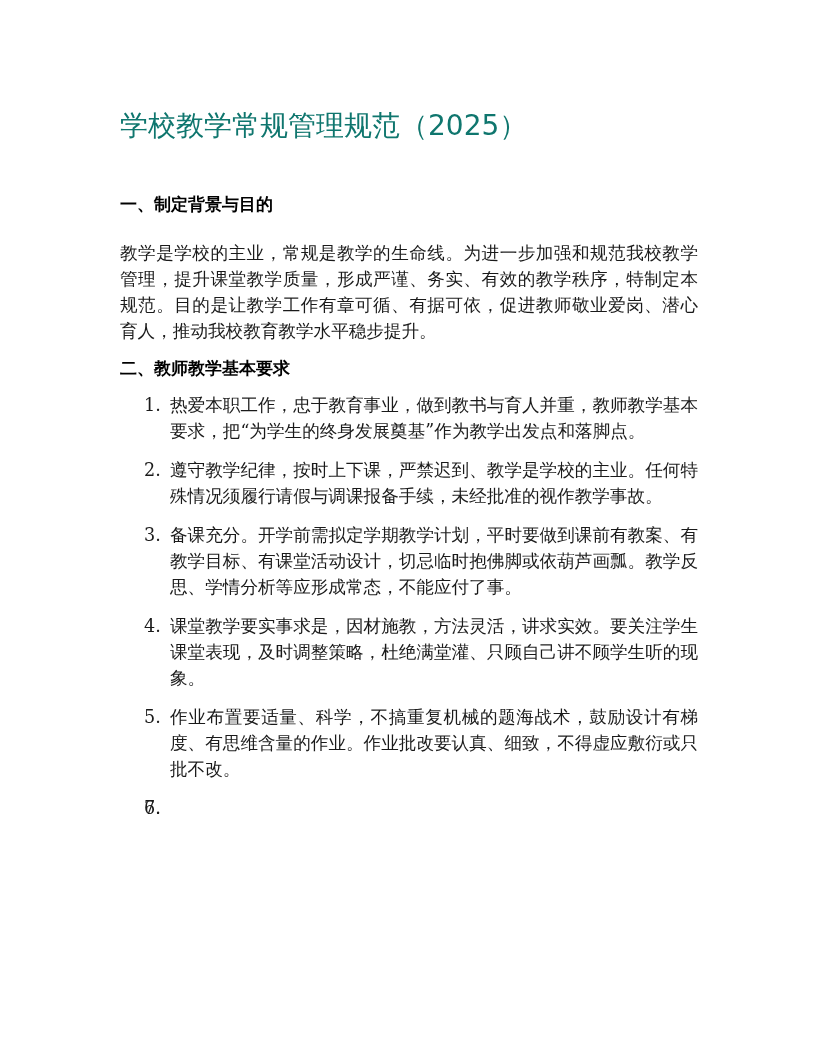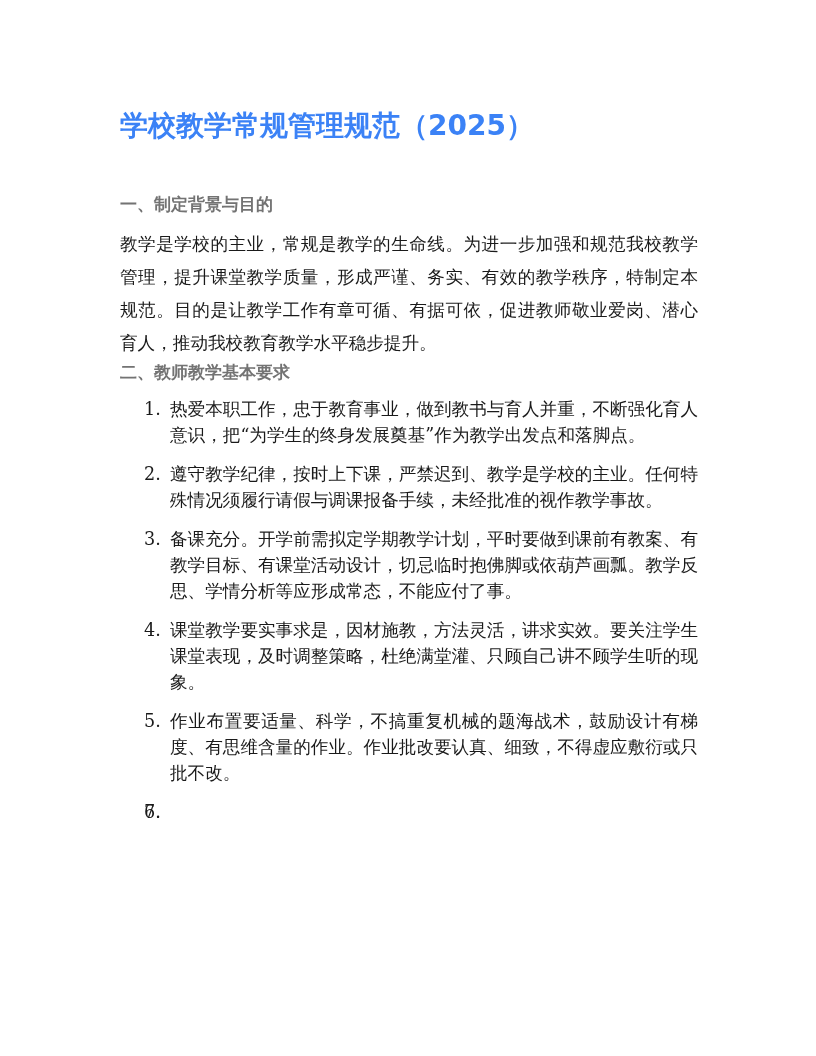--- a/index.html
+++ b/index.html
@@ -3,47 +3,47 @@
 <meta charset="utf-8">
 <style>
   html, body { margin: 0; padding: 0; background: #ffffff; }
   body {
     width: 816px; height: 1056px; overflow: hidden; position: relative;
     font-family: "DejaVu Serif", "Liberation Serif", serif;
     color: #1a1a1a;
   }
   .page { position: absolute; left: 120px; top: 108px; width: 578px; }
   h1 {
-    margin: 0; font-size: 28px; line-height: 36px; font-weight: bold;
+    margin: 0; font-size: 28px; line-height: 36px; font-weight: normal;
     font-family: "DejaVu Sans", "Liberation Sans", sans-serif; letter-spacing: 0px;
-    color: #3b82f6;
+    color: #0f766e;
   }
   h2 {
     font-family: "DejaVu Sans", "Liberation Sans", sans-serif;
-    font-size: 17px; font-weight: bold; line-height: 24px; margin: 0; color: #737373;
+    font-size: 17px; font-weight: bold; line-height: 24px; margin: 0; color: #000000;
   }
   .sec1 { margin-top: 48px; }
-  .para { font-size: 17.6px; line-height: 33px; margin: 12px 0 0 0; text-align: justify; }
-  .sec { margin-top: 0; }
+  .para { font-size: 17.6px; line-height: 26px; margin: 24px 0 0 0; text-align: justify; }
+  .sec { margin-top: 12px; }
   ol { list-style: none; margin: 12px 0 0 0; padding: 0; }
   ol li { position: relative; padding-left: 50px; font-size: 17.6px; line-height: 26px; margin-bottom: 13px; text-align: justify; }
   ol li .num { position: absolute; left: 24px; top: 0; }
 </style>
 </head>
 <body>
 
 <div class="page">
   <h1>学校教学常规管理规范（2025）</h1>
 
   <h2 class="sec1">一、制定背景与目的</h2>
   <p class="para">教学是学校的主业，常规是教学的生命线。为进一步加强和规范我校教学管理，提升课堂教学质量，形成严谨、务实、有效的教学秩序，特制定本规范。目的是让教学工作有章可循、有据可依，促进教师敬业爱岗、潜心育人，推动我校教育教学水平稳步提升。</p>
 
   <h2 class="sec">二、教师教学基本要求</h2>
   <ol>
-    <li><span class="num">1.</span><span>热爱本职工作，忠于教育事业，做到教书与育人并重，不断强化育人意识，把“为学生的终身发展奠基”作为教学出发点和落脚点。</span></li>
+    <li><span class="num">1.</span><span>热爱本职工作，忠于教育事业，做到教书与育人并重，教师教学基本要求，把“为学生的终身发展奠基”作为教学出发点和落脚点。</span></li>
     <li><span class="num">2.</span><span>遵守教学纪律，按时上下课，严禁迟到、教学是学校的主业。任何特殊情况须履行请假与调课报备手续，未经批准的视作教学事故。</span></li>
     <li><span class="num">3.</span><span>备课充分。开学前需拟定学期教学计划，平时要做到课前有教案、有教学目标、有课堂活动设计，切忌临时抱佛脚或依葫芦画瓢。教学反思、学情分析等应形成常态，不能应付了事。</span></li>
     <li><span class="num">4.</span><span>课堂教学要实事求是，因材施教，方法灵活，讲求实效。要关注学生课堂表现，及时调整策略，杜绝满堂灌、只顾自己讲不顾学生听的现象。</span></li>
     <li><span class="num">5.</span><span>作业布置要适量、科学，不搞重复机械的题海战术，鼓励设计有梯度、有思维含量的作业。作业批改要认真、细致，不得虚应敷衍或只批不改。</span></li>
     <li><span class="num">6.</span></li>
     <li><span class="num">7.</span></li>
   </ol>
 
 </div>
 

